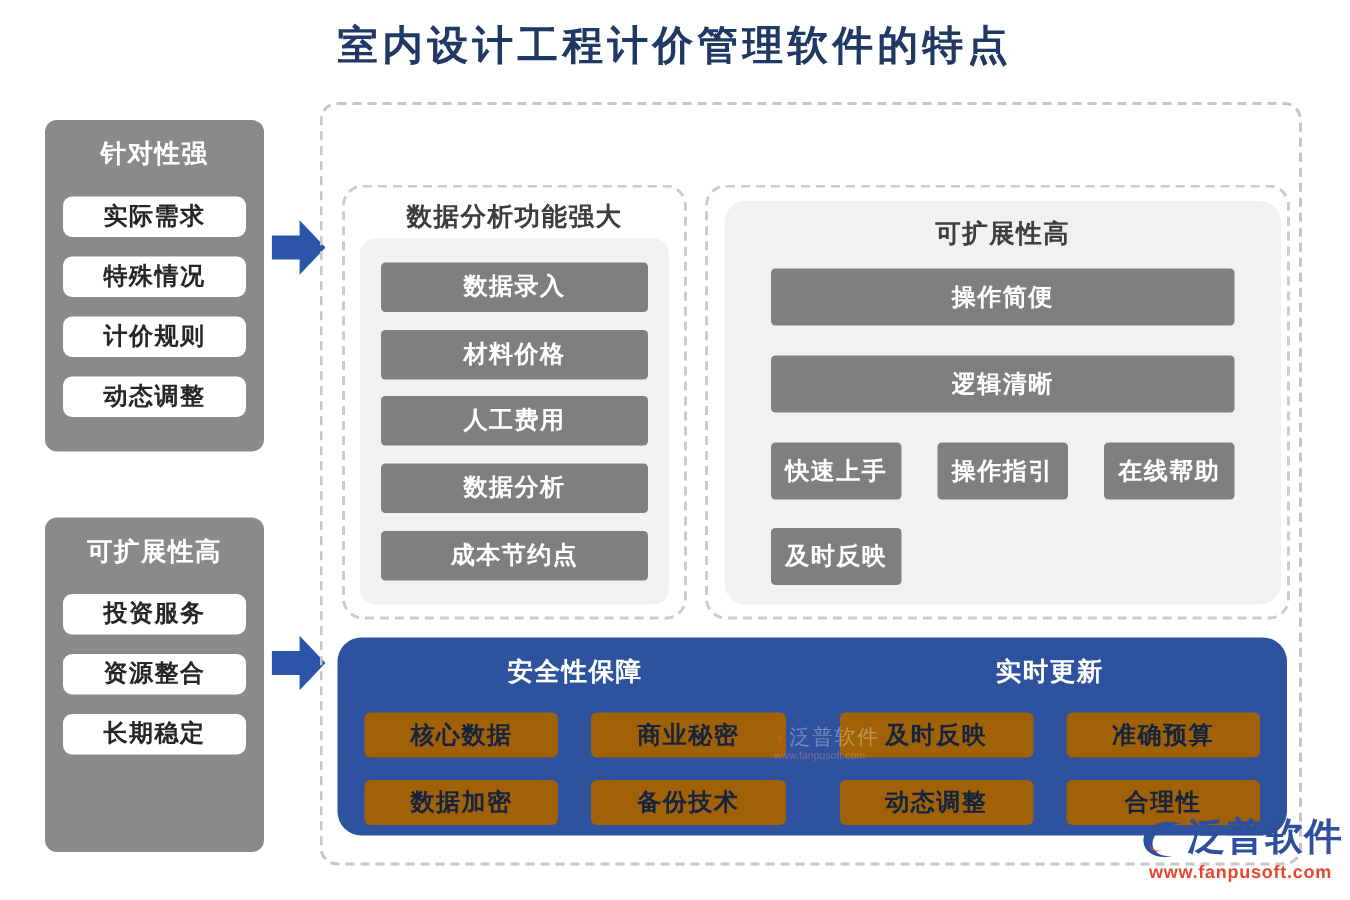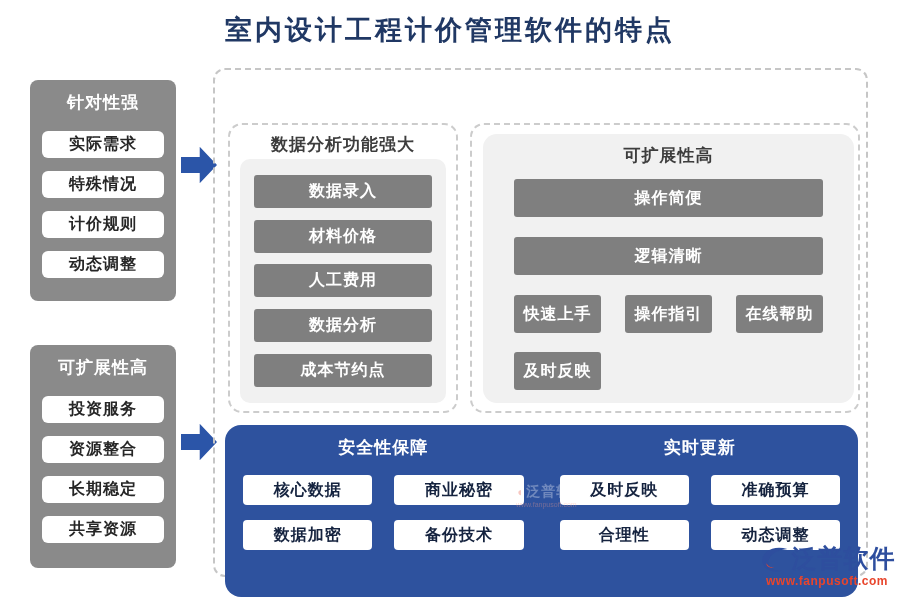--- a/index.html
+++ b/index.html
@@ -35,35 +35,35 @@
 
   .inner-b { position:absolute; left:11px; right:4px; top:9px; bottom:8px;
     background:#f1f1f1; border-radius:14px; padding:10px 31px 0 31px; }
   .inner-b .sub-header { margin-top:0; }
   .wide-btns { margin-top:12px; }
   .wide-btns .gbtn { height:38px; margin-bottom:20px; }
   .grid-b { display:grid; grid-template-columns:1fr 1fr 1fr; column-gap:24px; row-gap:19px; }
   .grid-b .gbtn { height:38px; }
 
   
-  .bottom-panel { position:absolute; left:225px; top:425px; width:633px; height:172px;
+  .bottom-panel { position:absolute; left:225px; top:425px; width:633px; height:132px;
     background:#2e529e; border-radius:16px; display:flex; }
   .bp-group { flex:1; padding:11px 18px 0 18px; }
   .bp-header { text-align:center; color:#ffffff; font-weight:bold; font-size:17px;
     letter-spacing:1px; }
   .bp-grid { margin-top:16px; display:grid; grid-template-columns:1fr 1fr;
     column-gap:22px; row-gap:15px; }
-  .pill-w { height:30px; background:#ffffff; border-radius:4px; color:#15233f;
+  .pill-w { height:30px; background:#a16207; border-radius:4px; color:#15233f;
     font-size:16px; font-weight:bold; display:flex; align-items:center;
     justify-content:center; letter-spacing:1px; }
 
   
   .wm-center { position:absolute; left:516px; top:483px; width:110px; opacity:0.42;
     z-index:2; pointer-events:none; }
-  .wm-center .wm-brand { font-size:14px; font-weight:bold; color:rgba(255,255,255,0.75);
+  .wm-center .wm-brand { font-size:14px; font-weight:normal; color:rgba(255,255,255,0.75);
     letter-spacing:1px; }
   .wm-center .wm-swoosh { color:rgba(232,90,70,0.8); font-size:12px; margin-right:2px; }
   .wm-center .wm-url { font-size:7px; color:rgba(255,160,140,0.8);
     font-family:"Liberation Sans",sans-serif; }
 
   
   .gray-panel { position:absolute; left:30px; width:146px; background:#8a8a8a;
     border-radius:8px; padding-top:11px; }
   .gray-panel-1 { top:80px; height:221px; }
   .gray-panel-2 { top:345px; height:223px; }
@@ -106,21 +106,20 @@
       <div class="pill-g">动态调整</div>
     </div>
   </div>
 
   <div class="gray-panel gray-panel-2">
     <div class="gp-header">可扩展性高</div>
     <div class="gp-items">
       <div class="pill-g">投资服务</div>
       <div class="pill-g">资源整合</div>
       <div class="pill-g">长期稳定</div>
-      <div class="pill-g">共享资源</div>
     </div>
   </div>
 
   <div class="arrow arrow-1"></div>
   <div class="arrow arrow-2"></div>
 
   <div class="outer"></div>
 
 
   <div class="subpanel subpanel-a">
@@ -158,22 +157,22 @@
         <div class="pill-w">商业秘密</div>
         <div class="pill-w">数据加密</div>
         <div class="pill-w">备份技术</div>
       </div>
     </div>
     <div class="bp-group">
       <div class="bp-header">实时更新</div>
       <div class="bp-grid">
         <div class="pill-w">及时反映</div>
         <div class="pill-w">准确预算</div>
+        <div class="pill-w">动态调整</div>
         <div class="pill-w">合理性</div>
-        <div class="pill-w">动态调整</div>
       </div>
     </div>
   </div>
 
   <div class="wm-center">
     <div class="wm-brand"><span class="wm-swoosh">◖</span><span>泛普软件</span></div>
     <div class="wm-url">www.fanpusoft.com</div>
   </div>
 
   <div class="logo">

